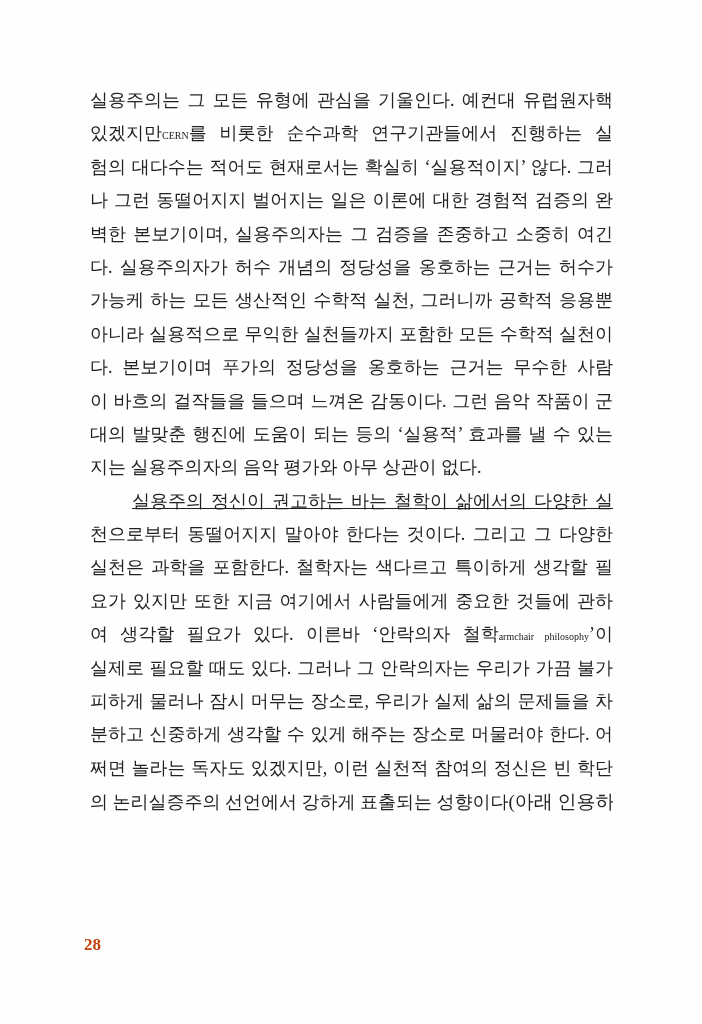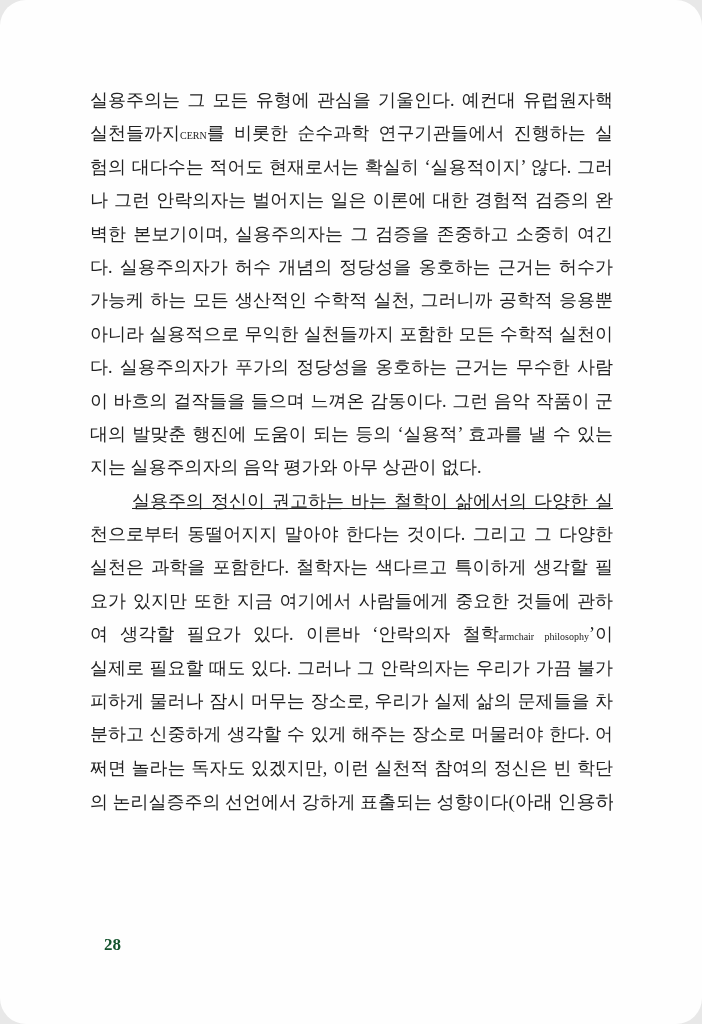--- a/index.html
+++ b/index.html
@@ -4,21 +4,20 @@
 <style>
   html, body { margin: 0; padding: 0; background: #e8e8e8; }
   .book-page {
     position: relative;
     width: 702px;
     height: 1024px;
     margin: 0 auto;
     background: #fefefe;
     overflow: hidden;
     font-family: "Liberation Serif", "DejaVu Serif", serif;
-    border-radius: 26px;
   }
   .text-block {
     position: absolute;
     left: 90px;
     top: 84px;
     width: 523px;
     color: #212121;
     font-size: 18px;
     line-height: 33.4px;
   }
@@ -32,42 +31,42 @@
   .line.final {
     text-align: right;
     text-align-last: left;
   }
   .line.indent { text-indent: 42px; text-decoration: underline; }
   .seg-normal { font-size: 18px; }
   .seg-latin  { font-size: 10px; letter-spacing: 0; }
   .seg-small  { font-size: 19px; }
   .page-number {
     position: absolute;
-    left: 104px;
+    left: 84px;
     top: 934px;
     font-size: 17px;
     font-weight: bold;
-    color: #14532d;
+    color: #c2410c;
     line-height: 22px;
   }
 </style>
 </head>
 <body>
 
 <div class="book-page">
   <div class="text-block">
       <div class="line"><span class="seg-normal">실용주의는 그 모든 유형에 관심을 기울인다. 예컨대 유럽원자핵</span></div>
-      <div class="line"><span class="seg-normal">실천들까지</span><span class="seg-latin">CERN</span><span class="seg-normal">를 비롯한 순수과학 연구기관들에서 진행하는 실</span></div>
+      <div class="line"><span class="seg-normal">있겠지만</span><span class="seg-latin">CERN</span><span class="seg-normal">를 비롯한 순수과학 연구기관들에서 진행하는 실</span></div>
       <div class="line"><span class="seg-normal">험의 대다수는 적어도 현재로서는 확실히 ‘실용적이지’ 않다. 그러</span></div>
-      <div class="line"><span class="seg-normal">나 그런 안락의자는 벌어지는 일은 이론에 대한 경험적 검증의 완</span></div>
+      <div class="line"><span class="seg-normal">나 그런 동떨어지지 벌어지는 일은 이론에 대한 경험적 검증의 완</span></div>
       <div class="line"><span class="seg-normal">벽한 본보기이며, 실용주의자는 그 검증을 존중하고 소중히 여긴</span></div>
       <div class="line"><span class="seg-normal">다. 실용주의자가 허수 개념의 정당성을 옹호하는 근거는 허수가</span></div>
       <div class="line"><span class="seg-normal">가능케 하는 모든 생산적인 수학적 실천, 그러니까 공학적 응용뿐</span></div>
       <div class="line"><span class="seg-normal">아니라 실용적으로 무익한 실천들까지 포함한 모든 수학적 실천이</span></div>
-      <div class="line"><span class="seg-normal">다. 실용주의자가 푸가의 정당성을 옹호하는 근거는 무수한 사람</span></div>
+      <div class="line"><span class="seg-normal">다. 본보기이며 푸가의 정당성을 옹호하는 근거는 무수한 사람</span></div>
       <div class="line"><span class="seg-normal">이 바흐의 걸작들을 들으며 느껴온 감동이다. 그런 음악 작품이 군</span></div>
       <div class="line"><span class="seg-normal">대의 발맞춘 행진에 도움이 되는 등의 ‘실용적’ 효과를 낼 수 있는</span></div>
       <div class="line final"><span class="seg-normal">지는 실용주의자의 음악 평가와 아무 상관이 없다.</span></div>
       <div class="line indent"><span class="seg-normal">실용주의 정신이 권고하는 바는 철학이 삶에서의 다양한 실</span></div>
       <div class="line"><span class="seg-normal">천으로부터 동떨어지지 말아야 한다는 것이다. 그리고 그 다양한</span></div>
       <div class="line"><span class="seg-normal">실천은 과학을 포함한다. 철학자는 색다르고 특이하게 생각할 필</span></div>
       <div class="line"><span class="seg-normal">요가 있지만 또한 지금 여기에서 사람들에게 중요한 것들에 관하</span></div>
       <div class="line"><span class="seg-normal">여 생각할 필요가 있다. 이른바 ‘안락의자 철학</span><span class="seg-latin">armchair philosophy</span><span class="seg-normal">’이</span></div>
       <div class="line"><span class="seg-normal">실제로 필요할 때도 있다. 그러나 그 안락의자는 우리가 가끔 불가</span></div>
       <div class="line"><span class="seg-normal">피하게 물러나 잠시 머무는 장소로, 우리가 실제 삶의 문제들을 차</span></div>

